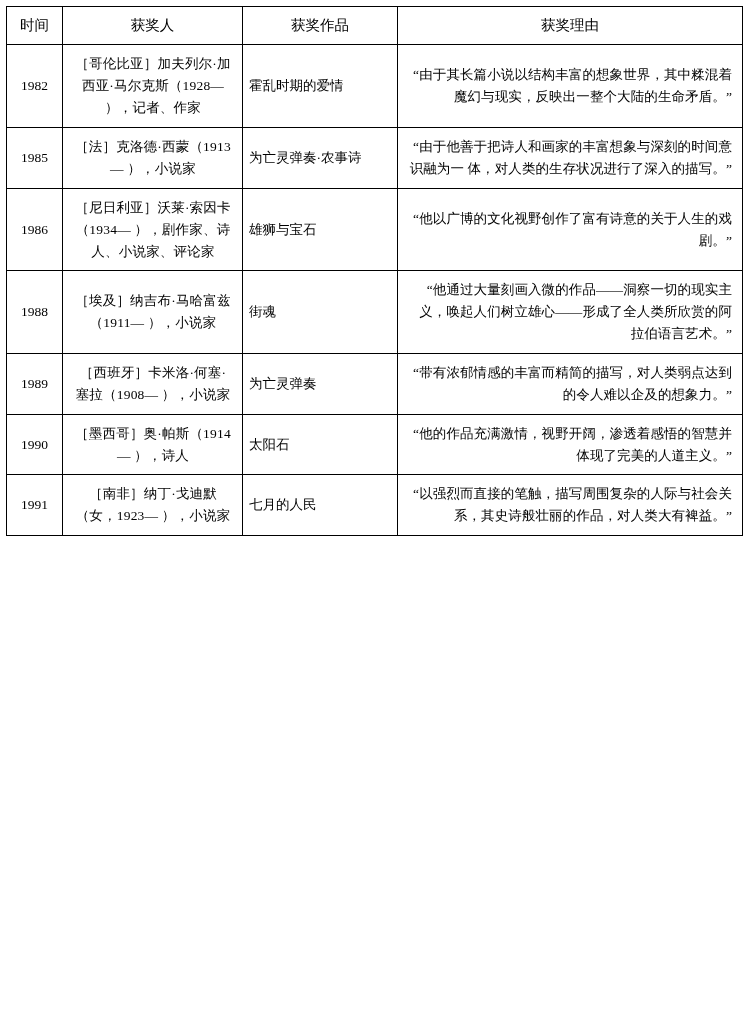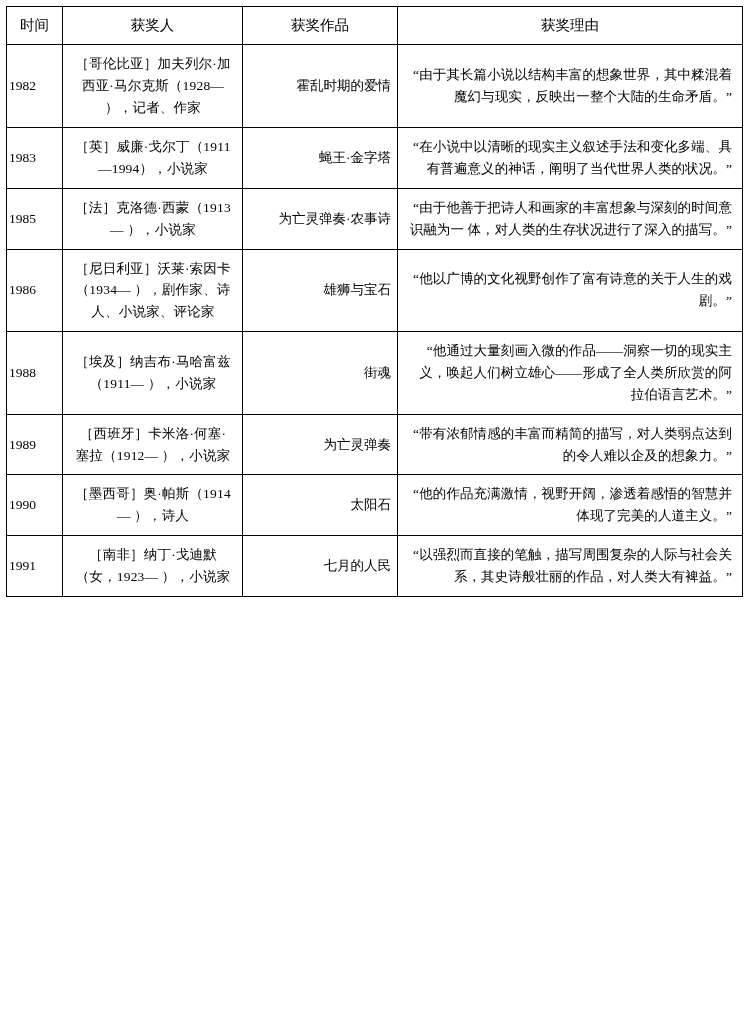--- a/index.html
+++ b/index.html
@@ -36,31 +36,31 @@
     padding: 7px 4px;
     font-size: 14.5px;
     margin-top: 44px;
   }
   col.c-year { width: 56px; }
   col.c-person { width: 180px; }
   col.c-work { width: 155px; }
   col.c-reason { width: 345px; }
 
   td.year {
-    text-align: left;
+    text-align: center;
     font-size: 13.5px;
     padding: 4px 2px;
   }
   td.person {
     text-align: center;
     padding: 8px 9px 8px 10px;
     letter-spacing: 0.2px;
   }
   td.work {
-    text-align: right;
+    text-align: left;
     padding: 8px 6px;
   }
   td.reason {
     text-align: right;
     padding: 8px 10px 8px 11px;
     letter-spacing: 0.1px;
   }
 </style>
 </head>
 <body>
@@ -82,46 +82,40 @@
       </tr>
     </thead>
     <tbody>
       <tr>
         <td class="year">1982</td>
         <td class="person">［哥伦比亚］加夫列尔·加西亚·马尔克斯（1928—  ），记者、作家</td>
         <td class="work">霍乱时期的爱情</td>
         <td class="reason">“由于其长篇小说以结构丰富的想象世界，其中糅混着魔幻与现实，反映出一整个大陆的生命矛盾。”</td>
       </tr>
       <tr>
-        <td class="year">1983</td>
-        <td class="person">［英］威廉·戈尔丁（1911—1994），小说家</td>
-        <td class="work">蝇王·金字塔</td>
-        <td class="reason">“在小说中以清晰的现实主义叙述手法和变化多端、具有普遍意义的神话，阐明了当代世界人类的状况。”</td>
-      </tr>
-      <tr>
         <td class="year">1985</td>
         <td class="person">［法］克洛德·西蒙（1913—  ），小说家</td>
         <td class="work">为亡灵弹奏·农事诗</td>
         <td class="reason">“由于他善于把诗人和画家的丰富想象与深刻的时间意识融为一 体，对人类的生存状况进行了深入的描写。”</td>
       </tr>
       <tr>
         <td class="year">1986</td>
         <td class="person">［尼日利亚］沃莱·索因卡（1934—  ），剧作家、诗人、小说家、评论家</td>
         <td class="work">雄狮与宝石</td>
         <td class="reason">“他以广博的文化视野创作了富有诗意的关于人生的戏剧。”</td>
       </tr>
       <tr>
         <td class="year">1988</td>
         <td class="person">［埃及］纳吉布·马哈富兹（1911—  ），小说家</td>
         <td class="work">街魂</td>
         <td class="reason">“他通过大量刻画入微的作品——洞察一切的现实主义，唤起人们树立雄心——形成了全人类所欣赏的阿拉伯语言艺术。”</td>
       </tr>
       <tr>
         <td class="year">1989</td>
-        <td class="person">［西班牙］卡米洛·何塞·塞拉（1912—  ），小说家</td>
+        <td class="person">［西班牙］卡米洛·何塞·塞拉（1908—  ），小说家</td>
         <td class="work">为亡灵弹奏</td>
         <td class="reason">“带有浓郁情感的丰富而精简的描写，对人类弱点达到的令人难以企及的想象力。”</td>
       </tr>
       <tr>
         <td class="year">1990</td>
         <td class="person">［墨西哥］奥·帕斯（1914—  ），诗人</td>
         <td class="work">太阳石</td>
         <td class="reason">“他的作品充满激情，视野开阔，渗透着感悟的智慧并体现了完美的人道主义。”</td>
       </tr>
       <tr>

